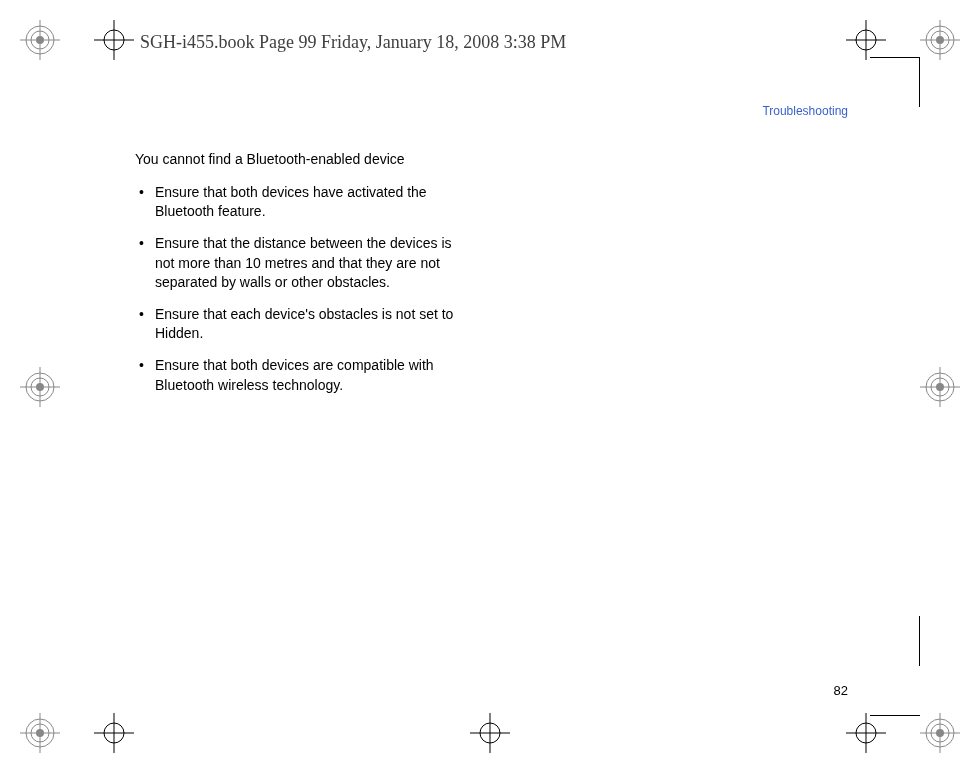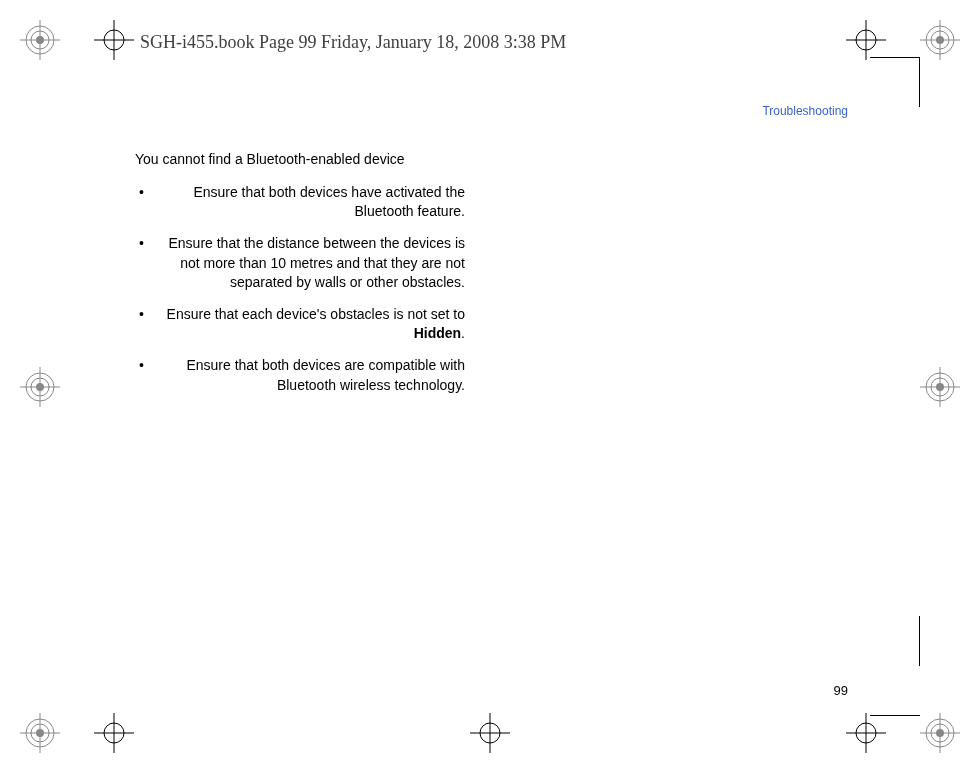--- a/index.html
+++ b/index.html
@@ -76,38 +76,37 @@
     }
     .subheading {
       font-size: 14px;
       font-weight: normal;
       color: #000;
       line-height: 1.35;
       margin-bottom: 14px;
     }
     .bullet-list {
       list-style: none;
-      text-align: right;
     }
     .bullet-item {
       font-size: 14px;
       color: #000;
       line-height: 1.4;
       margin-bottom: 12px;
       padding-left: 20px;
       position: relative;
     }
     .bullet-item::before {
       content: "•";
       position: absolute;
       left: 4px;
       top: 0;
     }
     .bold-inline {
-      font-weight: bold;
+      font-weight: normal;
     }
     .page-number {
       position: absolute;
       bottom: 75px;
       right: 132px;
       font-size: 13px;
       color: #000;
     }
   </style>
 </head>
@@ -216,13 +215,13 @@
 <div class="content-area">
   <div class="subheading">You cannot find a Bluetooth-enabled device</div>
   <ul class="bullet-list">
     <li class="bullet-item">Ensure that both devices have activated the Bluetooth feature.</li>
     <li class="bullet-item">Ensure that the distance between the devices is not more than 10 metres and that they are not separated by walls or other obstacles.</li>
     <li class="bullet-item"><span>Ensure that each device's obstacles is not set to </span><span class="bold-inline">Hidden</span><span>.</span></li>
     <li class="bullet-item">Ensure that both devices are compatible with Bluetooth wireless technology.</li>
   </ul>
 </div>
 
-<div class="page-number">99</div>
+<div class="page-number">82</div>
 
 </body></html>

